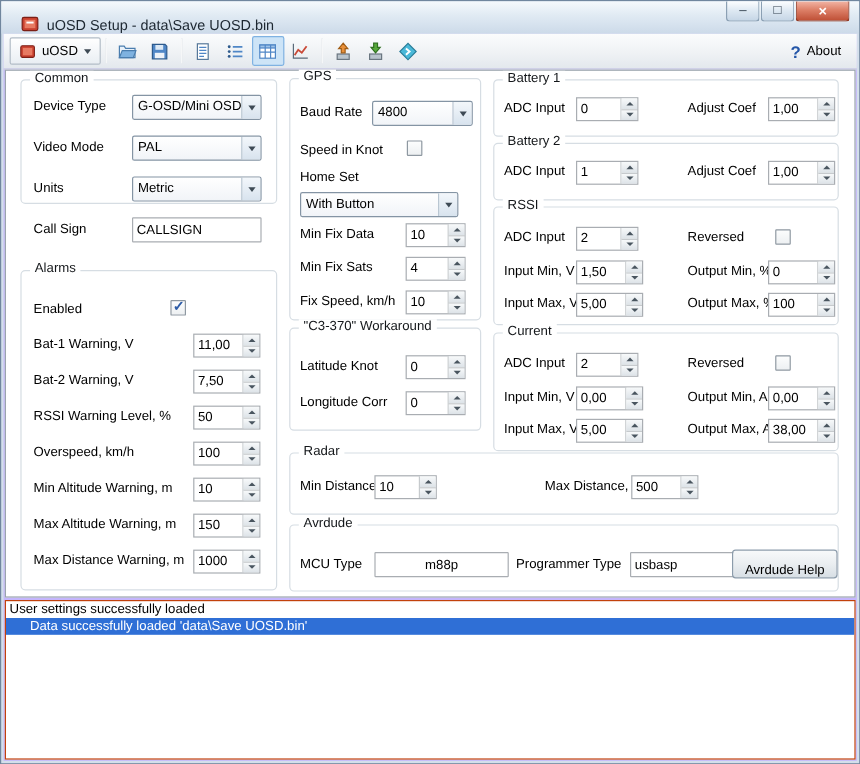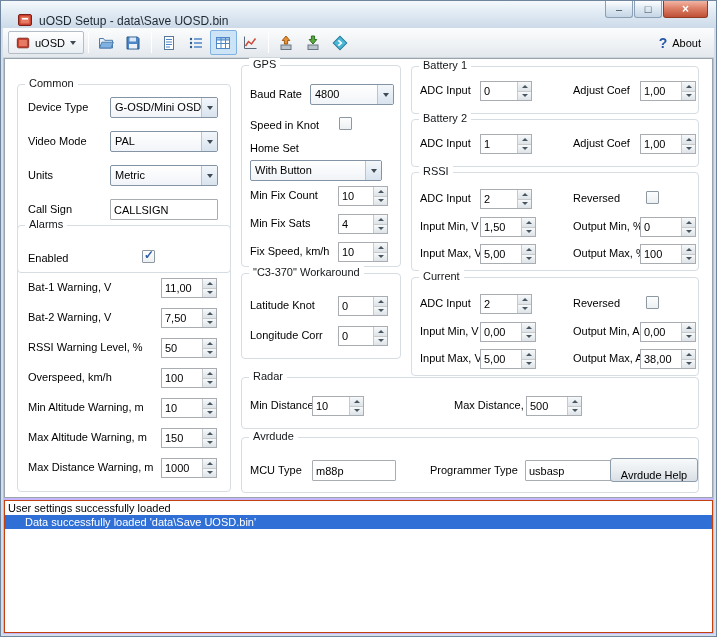--- a/index.html
+++ b/index.html
@@ -188,21 +188,21 @@
       </div>
       <div class="tb-about">
         <span class="help-q">?</span>
         <span>About</span>
       </div>
     </div>
 
 
     <div class="tabpage">
 
-      <div class="group" style="left:12px;top:25px;width:214px;height:189px">
+      <div class="group" style="left:12px;top:7px;width:214px;height:104px">
         <span class="group-title">Common</span>
         <span class="lbl" style="left:10px;top:16px">Device Type</span>
         <div class="combo" style="left:92px;top:12px;width:108px">
           <span class="combo-val">G-OSD/Mini OSD</span>
           <span class="combo-btn">
               <i class="caret-dn"></i>
             </span>
         </div>
         <span class="lbl" style="left:10px;top:50px">Video Mode</span>
         <div class="combo" style="left:92px;top:46px;width:108px">
@@ -326,21 +326,21 @@
         </div>
         <span class="lbl" style="left:8px;top:53px">Speed in Knot</span>
         <span class="checkbox" style="left:97px;top:51px"></span>
         <span class="lbl" style="left:8px;top:76px">Home Set</span>
         <div class="combo" style="left:8px;top:94px;width:132px">
           <span class="combo-val">With Button</span>
           <span class="combo-btn">
               <i class="caret-dn"></i>
             </span>
         </div>
-        <span class="lbl" style="left:8px;top:123px">Min Fix Count</span>
+        <span class="lbl" style="left:8px;top:123px">Min Fix Data</span>
         <div class="spin" style="left:96px;top:120px;width:50px">
           <span class="spin-val">10</span>
           <span class="spin-btns">
               <span class="spin-b">
                 <i class="tri-up"></i>
               </span>
               <span class="spin-b">
                 <i class="tri-dn"></i>
               </span>
             </span>
@@ -611,21 +611,21 @@
               <span class="spin-b">
                 <i class="tri-dn"></i>
               </span>
             </span>
         </div>
       </div>
 
       <div class="group" style="left:236px;top:378px;width:458px;height:56px">
         <span class="group-title">Avrdude</span>
         <span class="lbl" style="left:8px;top:26px">MCU Type</span>
-        <input class="textbox" style="left: 70px; top: 22px; width: 84px;" value="m88p">
+        <input class="textbox" style="left: 70px; top: 22px; width: 112px; text-align: center;" value="m88p">
         <span class="lbl" style="left:188px;top:26px">Programmer Type</span>
         <input class="textbox" style="left: 283px; top: 22px; width: 102px;" value="usbasp">
         <div class="btn" style="left:368px;top:20px;width:88px;height:24px">
           <span>Avrdude Help</span>
         </div>
       </div>
 
     </div>
 
     <div class="log">

